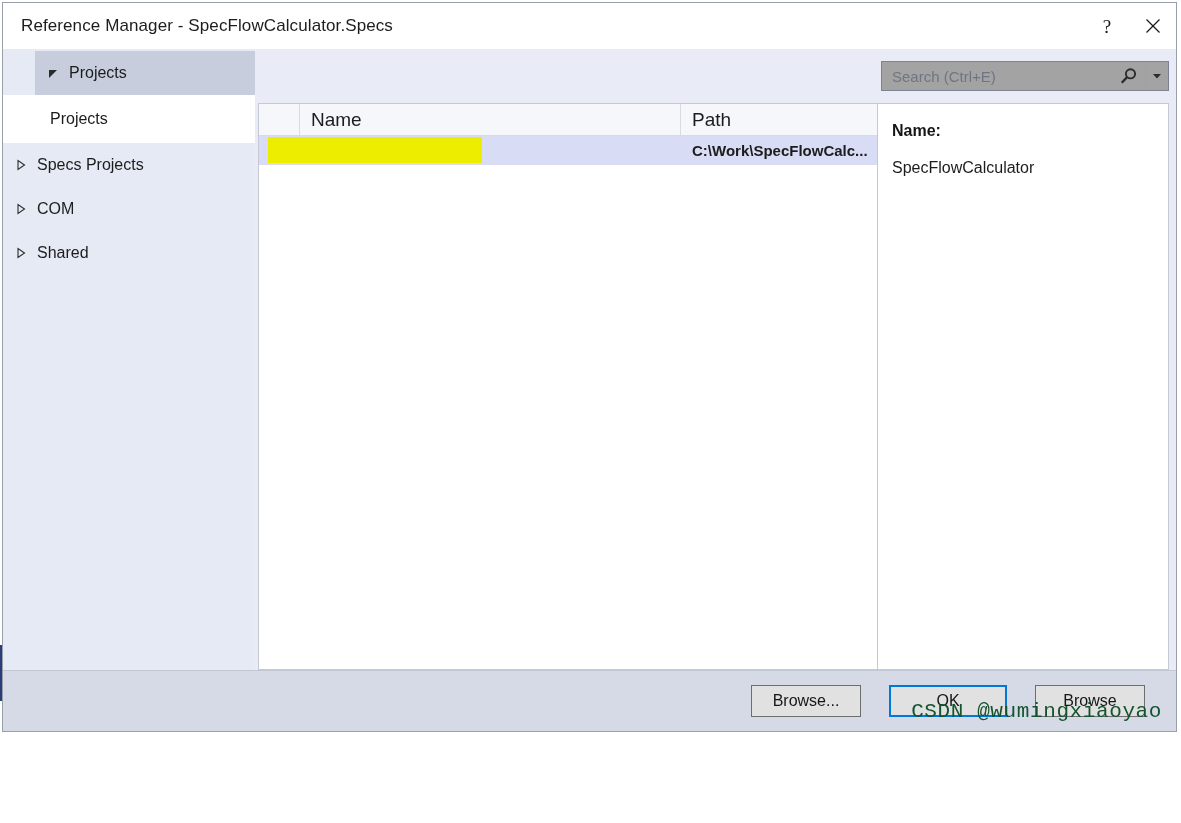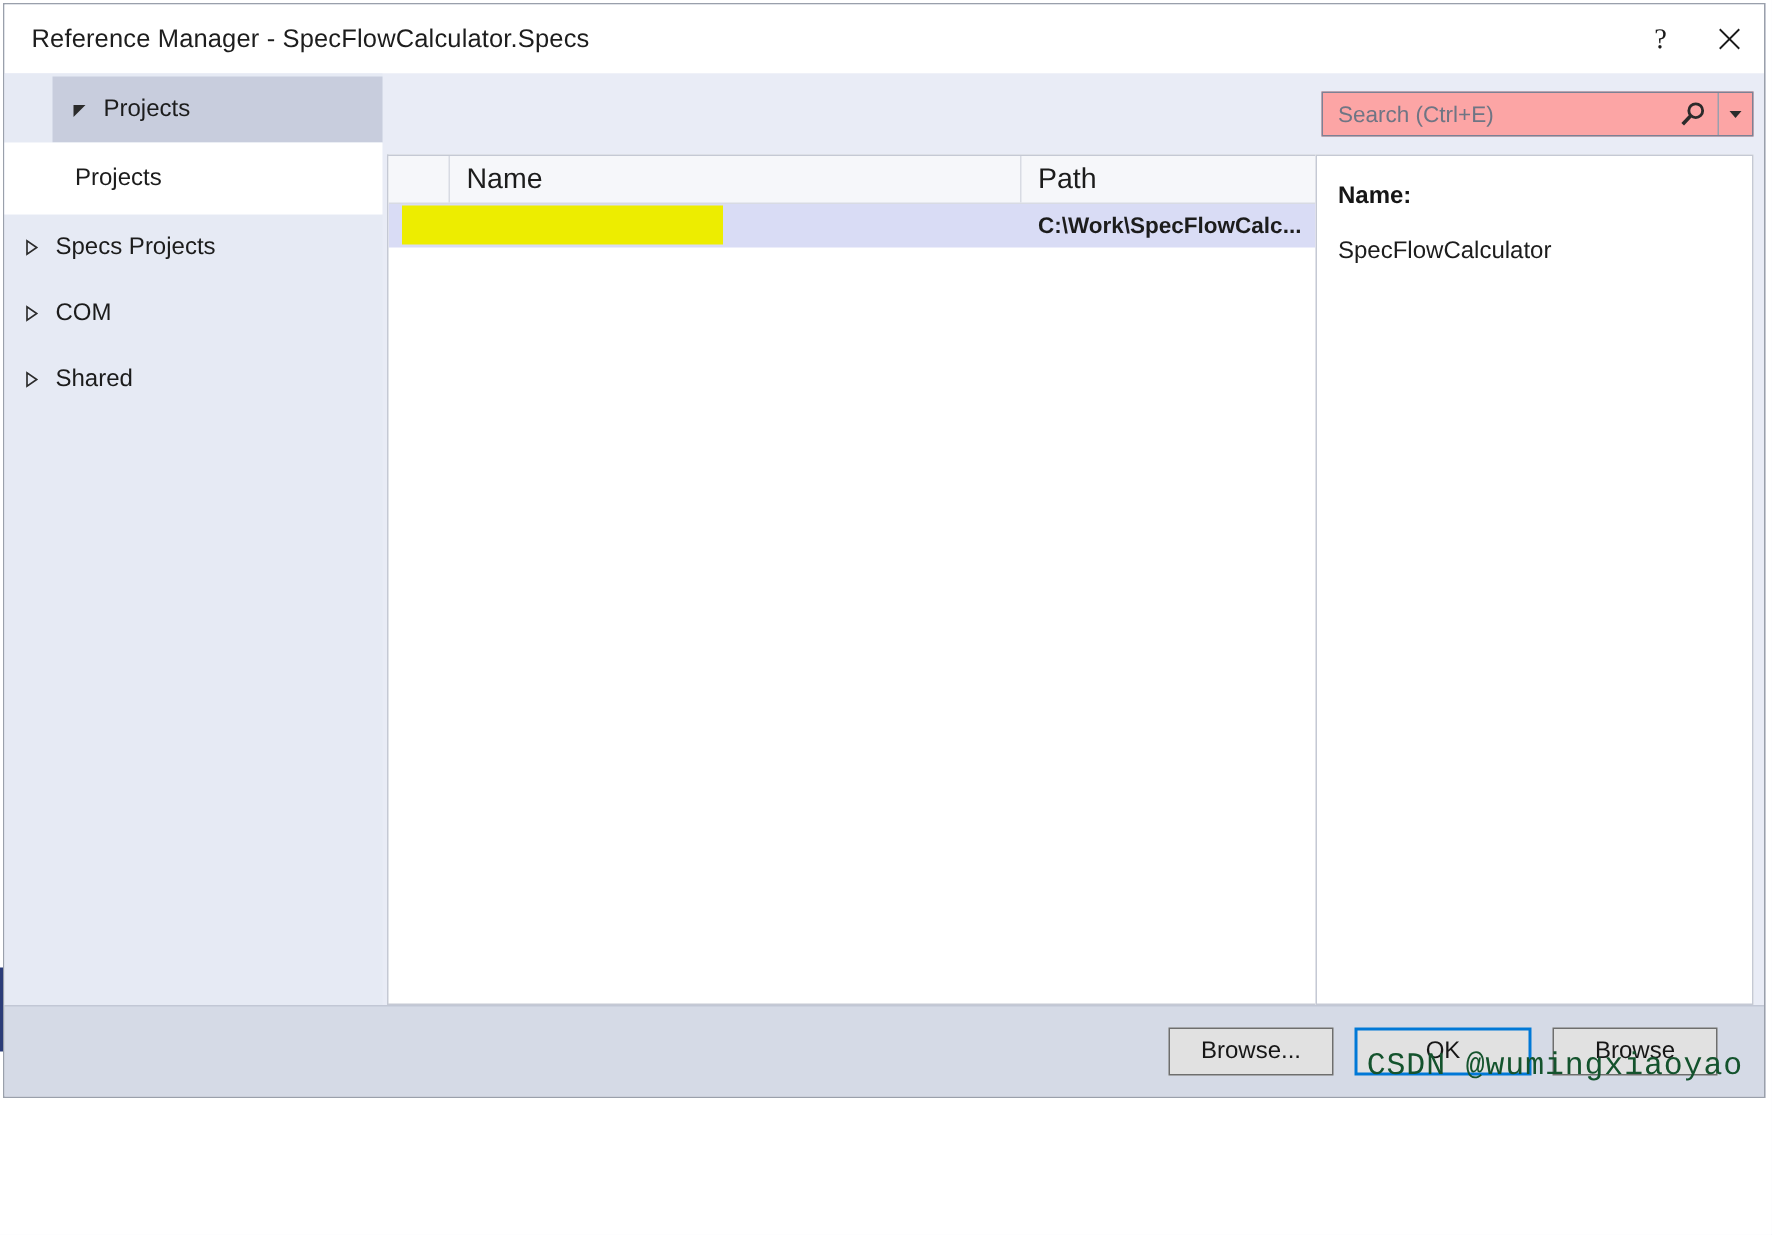--- a/index.html
+++ b/index.html
@@ -145,21 +145,21 @@
     justify-content: flex-end;
     padding-right: 7px;
     box-sizing: border-box;
   }
   .searchbox {
     display: flex;
     align-items: stretch;
     width: 288px;
     height: 30px;
     border: 1px solid #7c8194;
-    background: #fca5a5;
+    background: #a3a3a3;
     box-sizing: border-box;
     justify-content: flex-end;
   }
   .search-input {
     flex: 1;
     border: none;
     outline: none;
     background: transparent;
     font-family: "Liberation Sans", sans-serif;
     font-size: 15px;
@@ -312,20 +312,21 @@
     width: 110px;
     height: 32px;
     background: #e1e1e1;
     border: 1px solid #6e6e6e;
     font-family: "Liberation Sans", sans-serif;
     font-size: 16px;
     color: #161616;
     cursor: default;
     padding: 0;
     box-sizing: border-box;
+    margin-left: 14px;
   }
   .btn.default-btn {
     border: 2px solid #0078d7;
     width: 118px;
   }
   .watermark {
     position: absolute;
     right: 14px;
     bottom: 8px;
     font-size: 21px;

